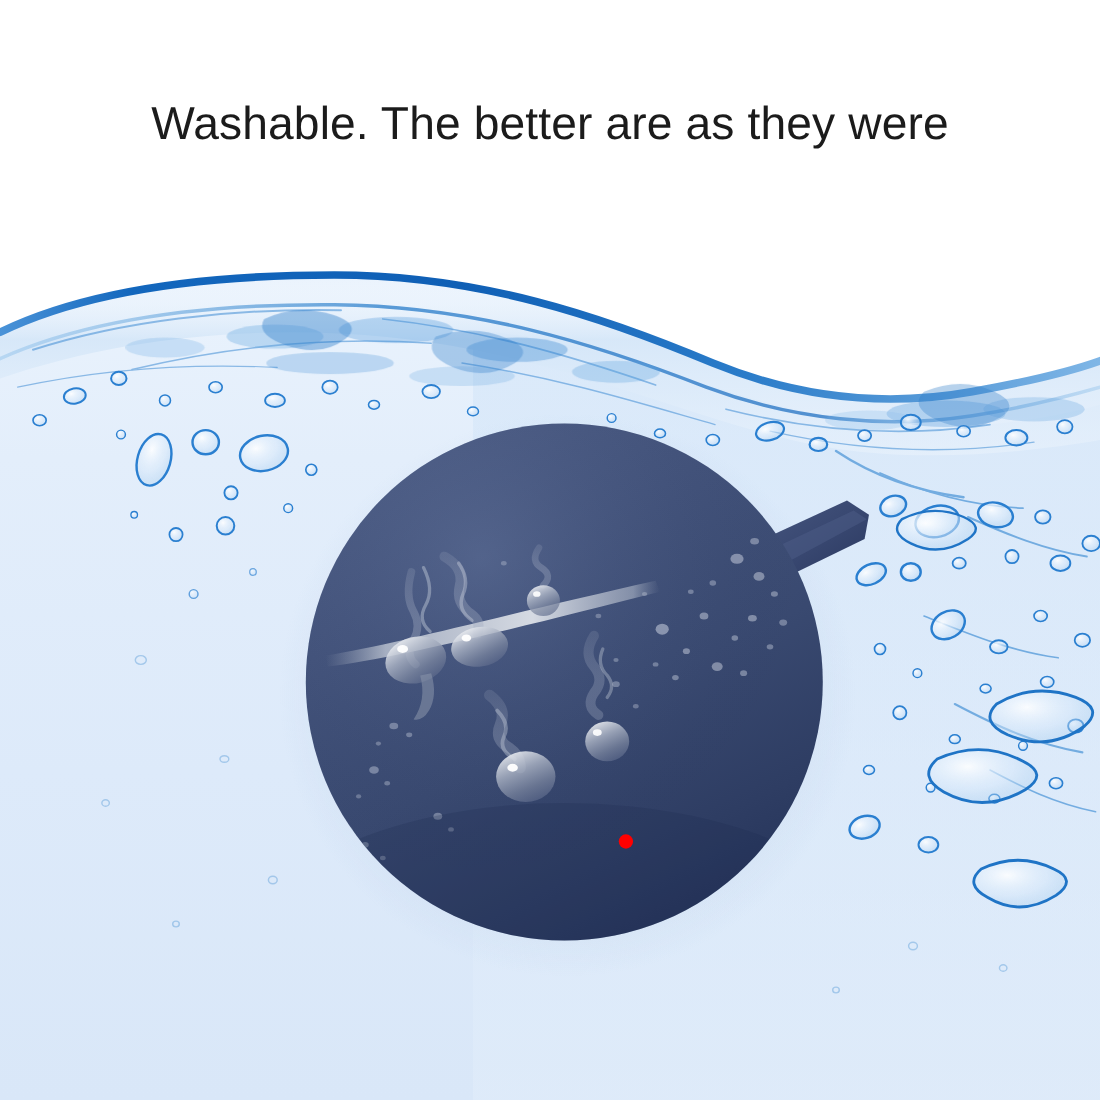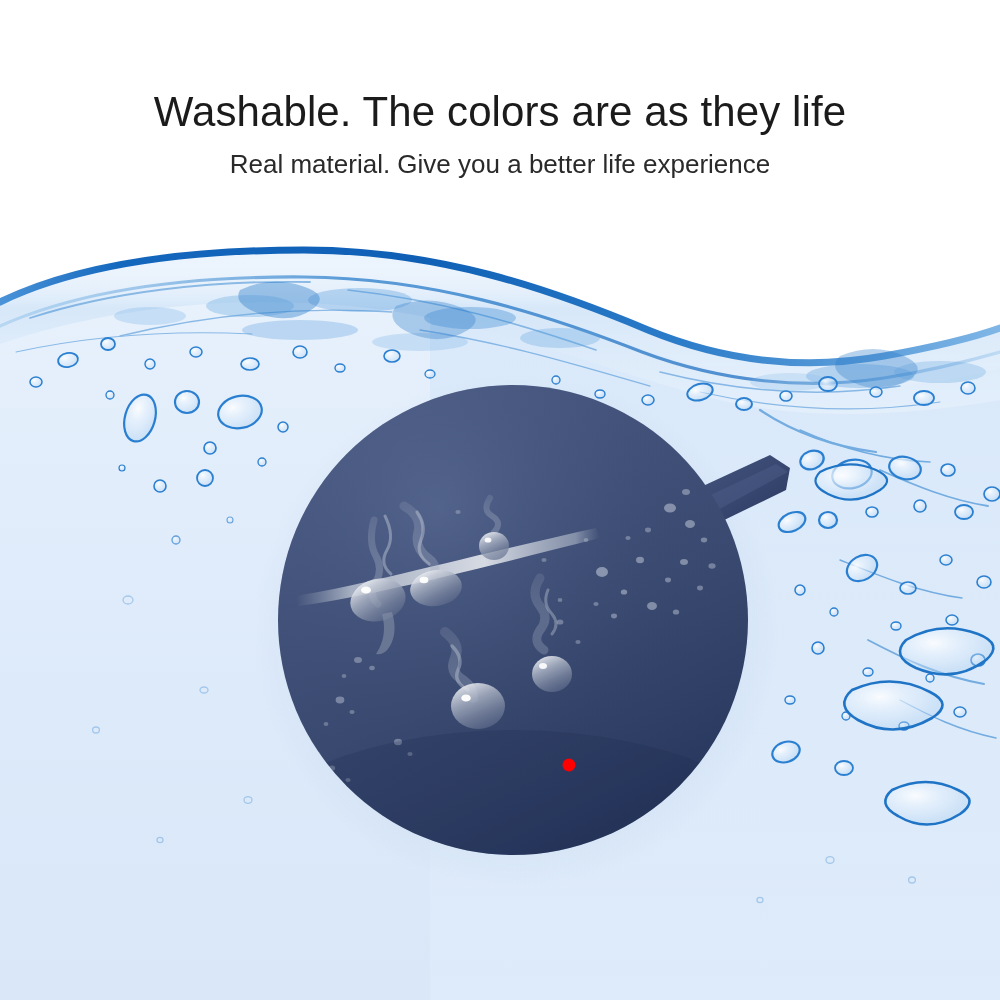--- a/index.html
+++ b/index.html
@@ -377,17 +377,16 @@
         <ellipse cx="248" cy="800" rx="4" ry="3.4"></ellipse>
         <ellipse cx="160" cy="840" rx="3" ry="2.6"></ellipse>
         <ellipse cx="830" cy="860" rx="4" ry="3.4"></ellipse>
         <ellipse cx="912" cy="880" rx="3.4" ry="3"></ellipse>
         <ellipse cx="760" cy="900" rx="3" ry="2.6"></ellipse>
       </g>
     </svg>
   </div>
 
   <div class="copy">
-    <div class="headline">Washable. The colors are as they life</div>
-    <div class="subhead">Real material. Give you a better life experience</div>
+    <div class="headline">Washable. The better are as they were</div>
   </div>
 
 </div>
 
 </body></html>

